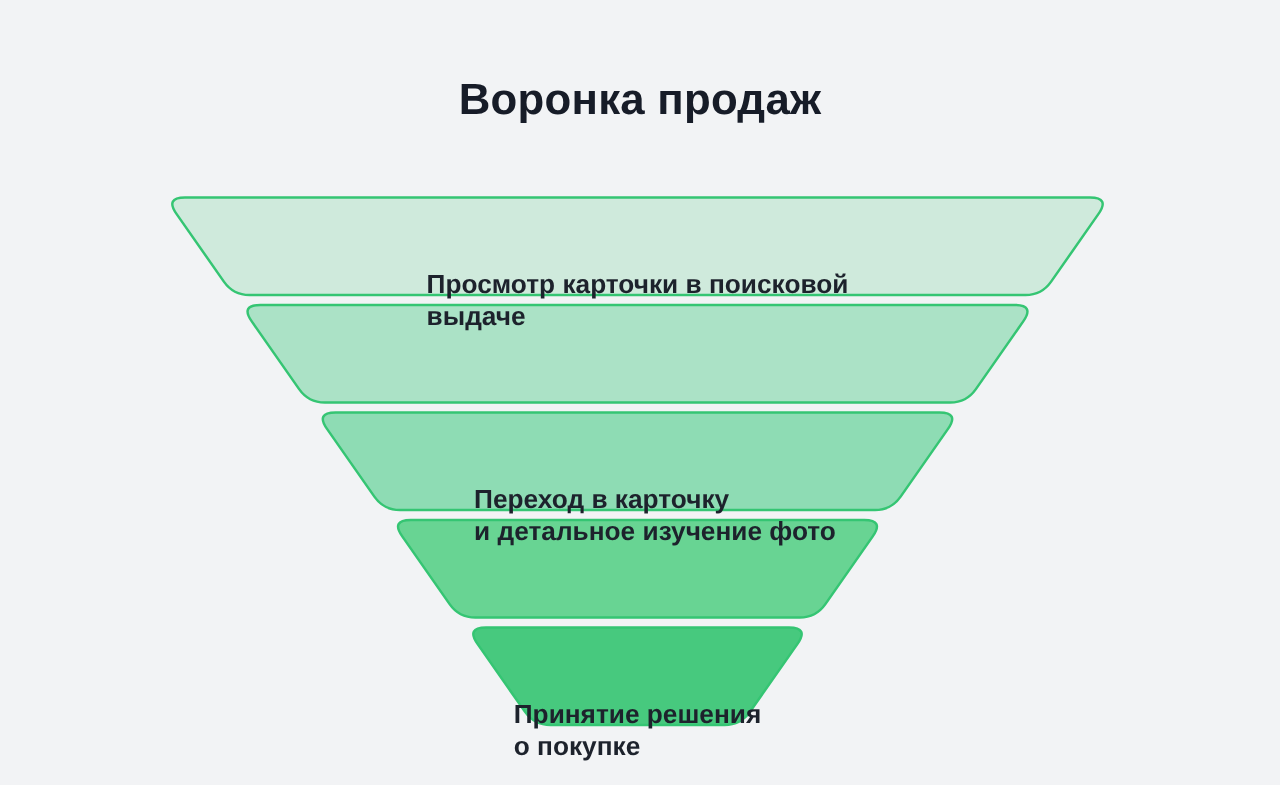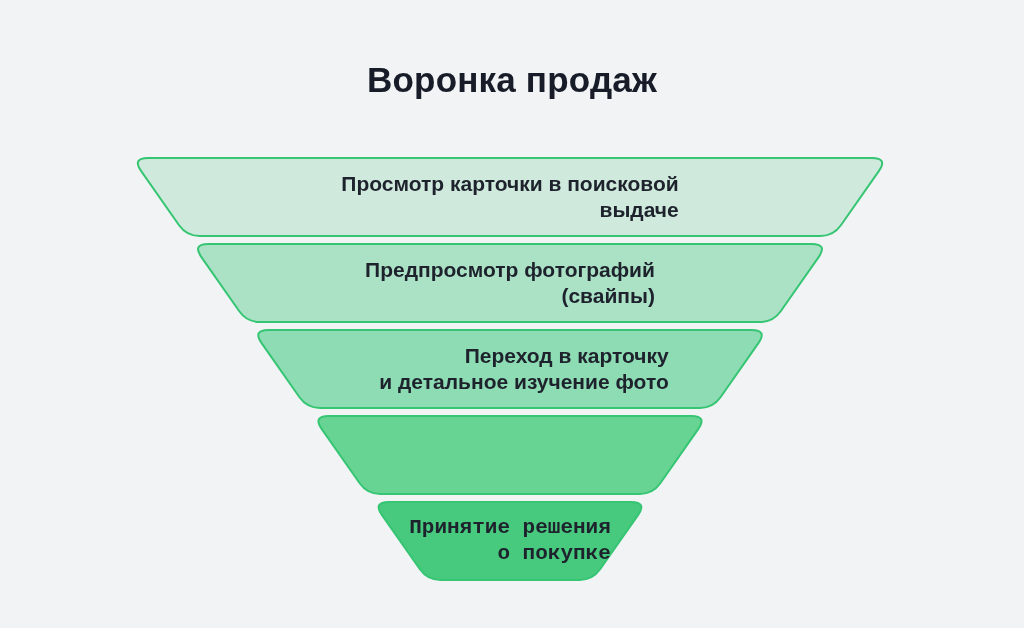--- a/index.html
+++ b/index.html
@@ -34,54 +34,53 @@
     height: 628px;
   }
   .stage-label {
     position: absolute;
     left: 0;
     width: 1020px;          
     height: 78px;
     display: flex;
     align-items: center;
     justify-content: center;
-    text-align: right;
+    text-align: left;
     font-size: 21px;
     font-weight: 700;
     line-height: 1.22;
     white-space: pre-line;
     color: var(--text-color, #1d222c);
     pointer-events: none;
+    margin-top: 44px;
   }
   .lvl-0 { top: 158px; }
   .lvl-1 { top: 244px; }
   .lvl-2 { top: 330px; padding-left: 28px; }
   .lvl-3 { top: 416px; }
-  .lvl-4 { top: 502px; font-family: Liberation Mono, monospace; }
+  .lvl-4 { top: 502px; }
 </style>
 </head>
 <body>
 
 <div class="canvas">
 
   <div class="page-title">Воронка продаж</div>
 
   <svg class="funnel-svg" viewBox="0 0 1024 628" id="funnel-svg" aria-hidden="true">
       <path d="M 148.0 158.0 L 872.0 158.0 Q 888.0 158.0 878.8 171.1 L 840.9 225.3 Q 833.4 236.0 820.4 236.0 L 199.6 236.0 Q 186.6 236.0 179.1 225.3 L 141.2 171.1 Q 132.0 158.0 148.0 158.0 Z" fill="#cfeadc" stroke="#35c573" stroke-width="2"></path>
       <path d="M 208.2 244.0 L 811.8 244.0 Q 827.8 244.0 818.6 257.1 L 780.7 311.3 Q 773.2 322.0 760.2 322.0 L 259.8 322.0 Q 246.8 322.0 239.3 311.3 L 201.4 257.1 Q 192.2 244.0 208.2 244.0 Z" fill="#abe2c6" stroke="#35c573" stroke-width="2"></path>
       <path d="M 268.4 330.0 L 751.6 330.0 Q 767.6 330.0 758.4 343.1 L 720.5 397.3 Q 713.0 408.0 700.0 408.0 L 320.0 408.0 Q 307.0 408.0 299.5 397.3 L 261.6 343.1 Q 252.4 330.0 268.4 330.0 Z" fill="#8edcb4" stroke="#35c573" stroke-width="2"></path>
       <path d="M 328.6 416.0 L 691.4 416.0 Q 707.4 416.0 698.2 429.1 L 660.3 483.3 Q 652.8 494.0 639.8 494.0 L 380.2 494.0 Q 367.2 494.0 359.7 483.3 L 321.8 429.1 Q 312.6 416.0 328.6 416.0 Z" fill="#68d493" stroke="#35c573" stroke-width="2"></path>
       <path d="M 388.8 502.0 L 631.2 502.0 Q 647.2 502.0 638.0 515.1 L 600.1 569.3 Q 592.6 580.0 579.6 580.0 L 440.4 580.0 Q 427.4 580.0 419.9 569.3 L 382.0 515.1 Q 372.8 502.0 388.8 502.0 Z" fill="#47c97e" stroke="#35c573" stroke-width="2"></path>
     </svg>
 
   <div class="stage-label lvl-0">Просмотр карточки в поисковой
 выдаче</div>
 
-  <div class="stage-label lvl-1">Предпросмотр фотографий
-(свайпы)</div>
 
   <div class="stage-label lvl-2">Переход в карточку
 и детальное изучение фото</div>
 
 
   <div class="stage-label lvl-4">Принятие решения
 о покупке</div>
 
 </div>
 

